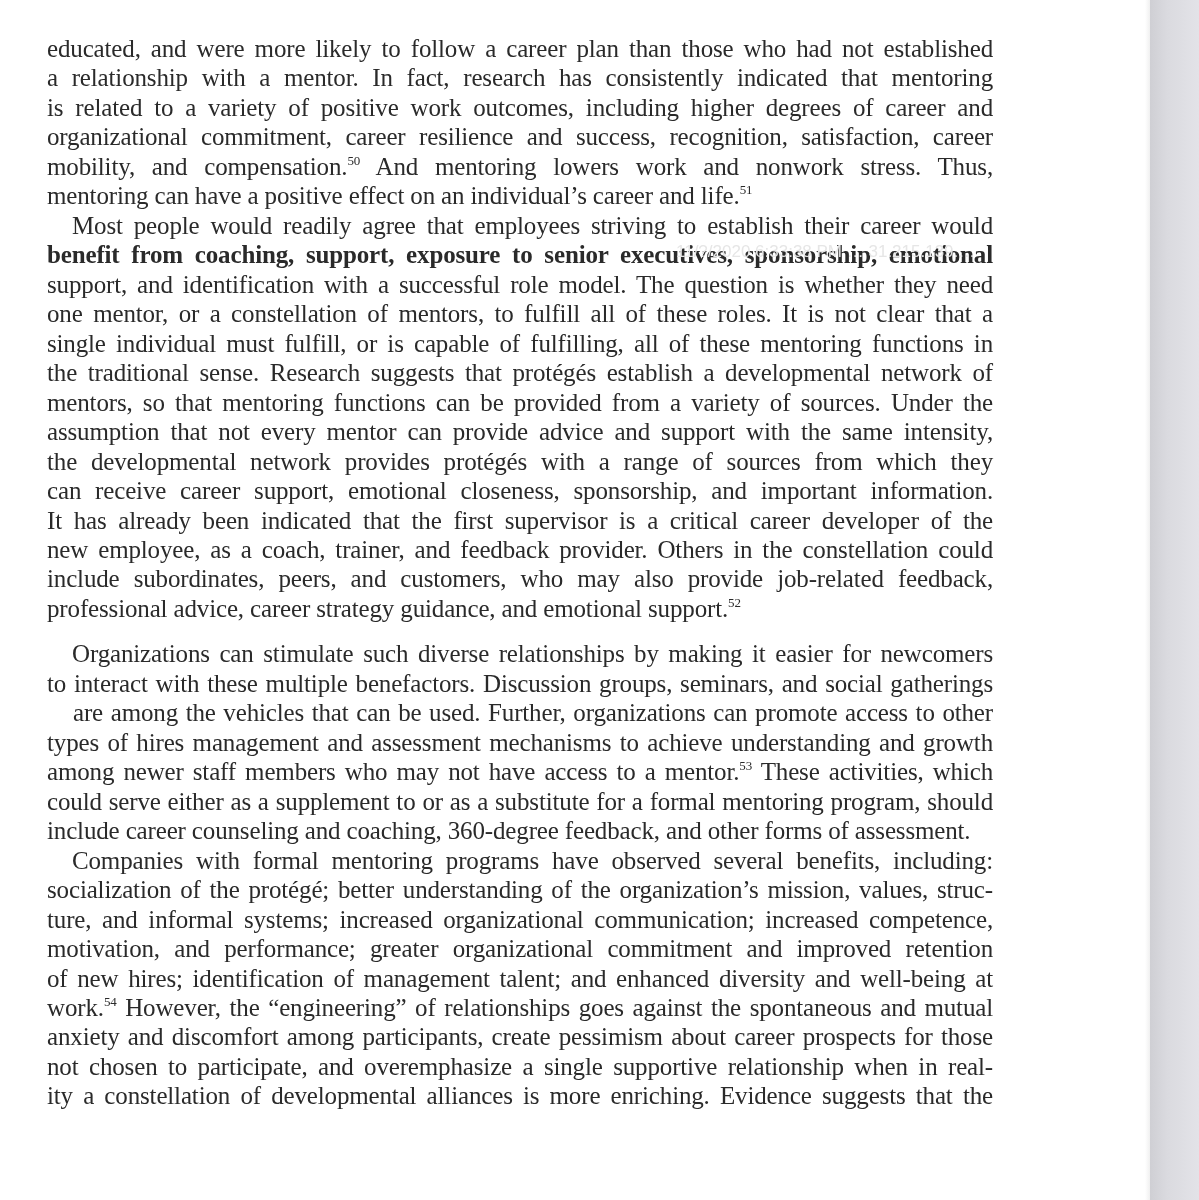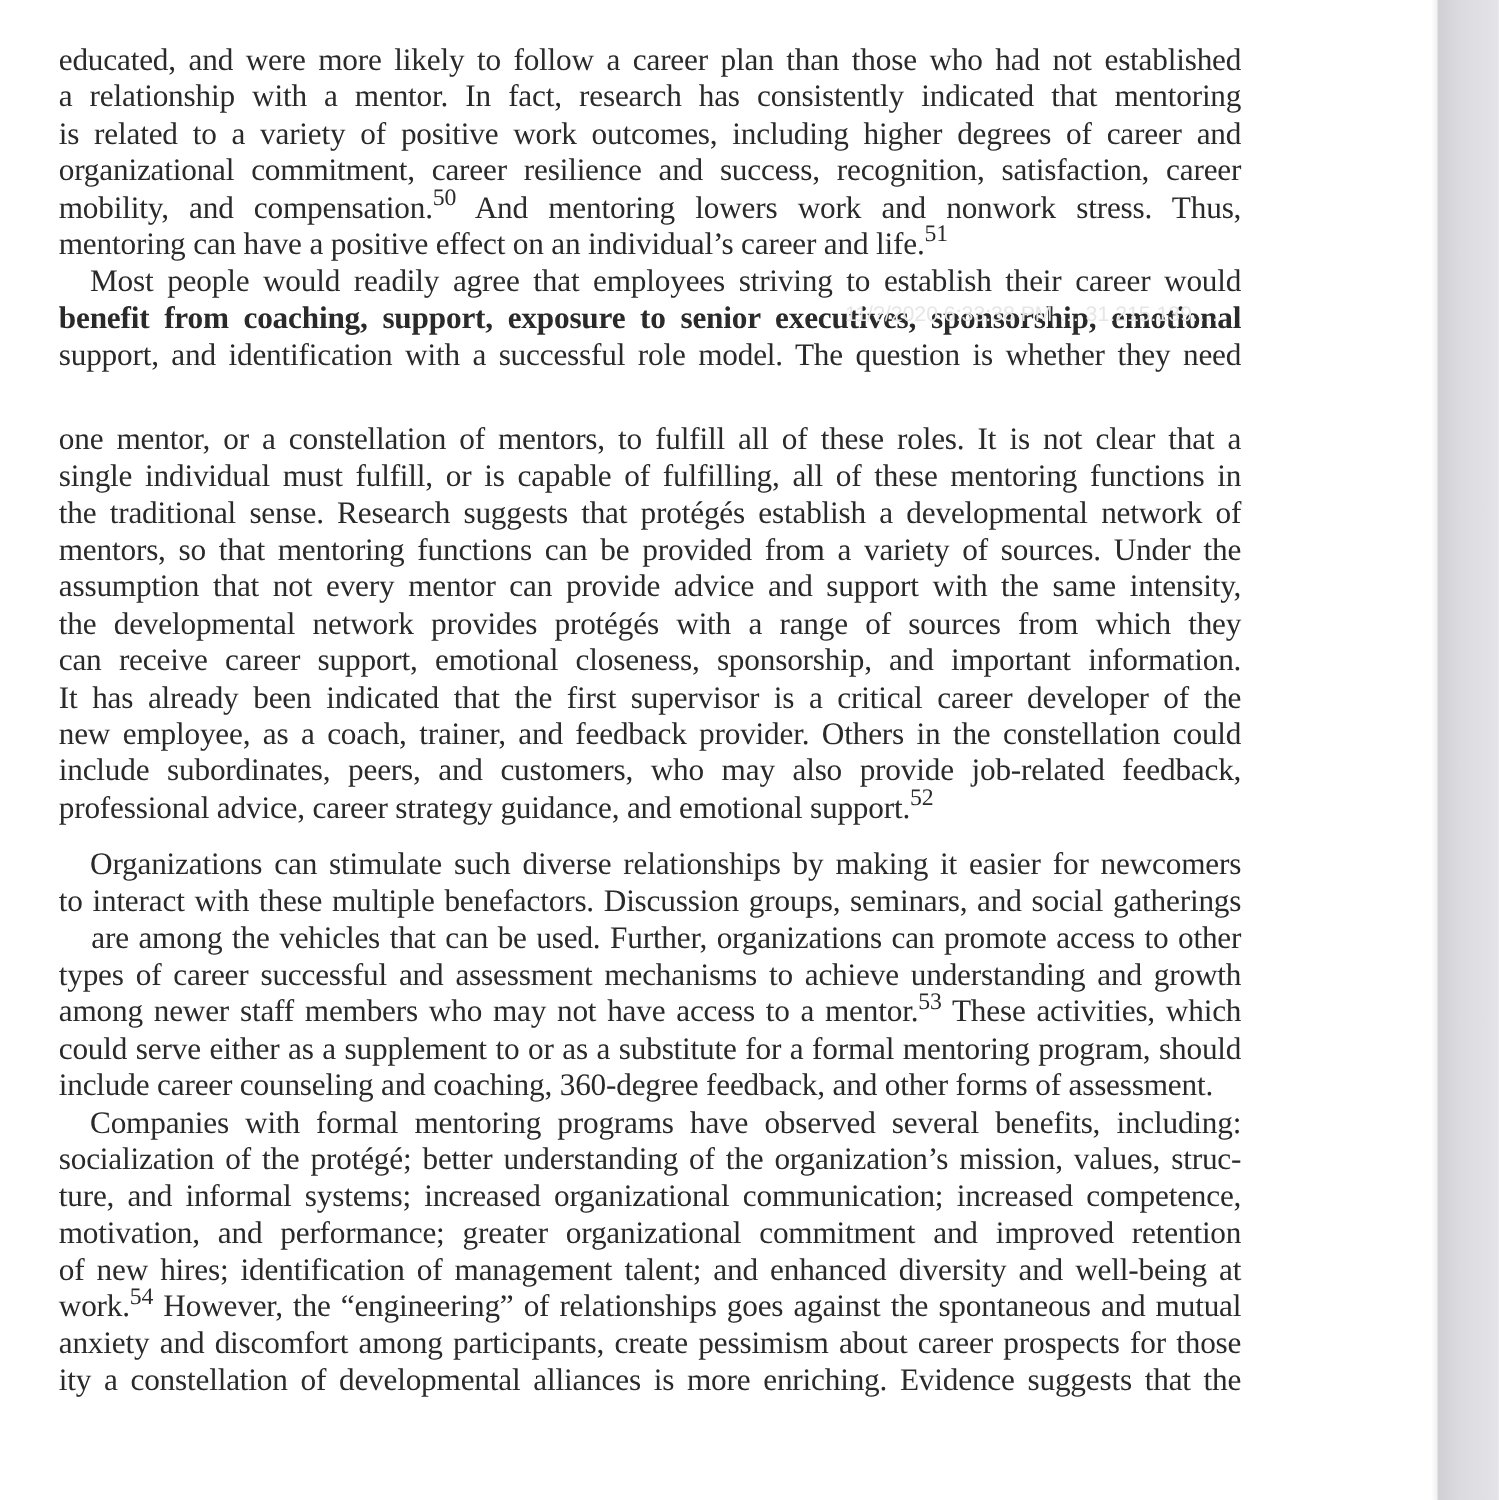--- a/index.html
+++ b/index.html
@@ -55,21 +55,21 @@
   }
   .line.last {
     text-align: right;
     text-align-last: left;
   }
   .line.indent {
     padding-left: 25px;
     box-sizing: border-box;
   }
   .line span.fn {
-    font-size: 19px;
+    font-size: 13px;
     vertical-align: 10px;
     line-height: 0;
   }
   .watermark {
     position: absolute;
     left: 676px;
     top: 242px;
     font-family: "Liberation Sans", "DejaVu Sans", sans-serif;
     font-size: 17px;
     color: #e6e6e6;
@@ -87,48 +87,49 @@
         <span class="line" style="word-spacing: 0px;"><span>a relationship with a mentor. In fact, research has consistently indicated that mentoring</span></span>
         <span class="line" style="word-spacing: 0px;"><span>is related to a variety of positive work outcomes, including higher degrees of career and</span></span>
         <span class="line" style="word-spacing: 0px;"><span>organizational commitment, career resilience and success, recognition, satisfaction, career</span></span>
         <span class="line" style="word-spacing: 0px;"><span>mobility, and compensation.</span><span class="fn">50</span><span> And mentoring lowers work and nonwork stress. Thus,</span></span>
         <span class="line last"><span>mentoring can have a positive effect on an individual’s career and life.</span><span class="fn">51</span><span></span></span>
       </div>
       <div>
         <span class="line indent" style="word-spacing: 0px;"><span>Most people would readily agree that employees striving to establish their career would</span></span>
         <span class="line" style="word-spacing: 0px; font-weight: bold;"><span>benefit from coaching, support, exposure to senior executives, sponsorship, emotional</span></span>
         <span class="line" style="word-spacing: 0px;"><span>support, and identification with a successful role model. The question is whether they need</span></span>
-        <span class="line" style="word-spacing: 0px; margin-top: 38px;"><span>one mentor, or a constellation of mentors, to fulfill all of these roles. It is not clear that a</span></span>
+        <span class="line" style="word-spacing: 0px;"><span>one mentor, or a constellation of mentors, to fulfill all of these roles. It is not clear that a</span></span>
         <span class="line" style="word-spacing: 0px;"><span>single individual must fulfill, or is capable of fulfilling, all of these mentoring functions in</span></span>
         <span class="line" style="word-spacing: 0px;"><span>the traditional sense. Research suggests that protégés establish a developmental network of</span></span>
         <span class="line" style="word-spacing: 0px;"><span>mentors, so that mentoring functions can be provided from a variety of sources. Under the</span></span>
         <span class="line" style="word-spacing: 0px;"><span>assumption that not every mentor can provide advice and support with the same intensity,</span></span>
         <span class="line" style="word-spacing: 0px;"><span>the developmental network provides protégés with a range of sources from which they</span></span>
         <span class="line" style="word-spacing: 0px;"><span>can receive career support, emotional closeness, sponsorship, and important information.</span></span>
         <span class="line" style="word-spacing: 0px;"><span>It has already been indicated that the first supervisor is a critical career developer of the</span></span>
         <span class="line" style="word-spacing: 0px;"><span>new employee, as a coach, trainer, and feedback provider. Others in the constellation could</span></span>
         <span class="line" style="word-spacing: 0px;"><span>include subordinates, peers, and customers, who may also provide job-related feedback,</span></span>
         <span class="line last"><span>professional advice, career strategy guidance, and emotional support.</span><span class="fn">52</span><span></span></span>
       </div>
       <div>
         <span class="line indent" style="word-spacing: 0px; margin-top: 16px;"><span>Organizations can stimulate such diverse relationships by making it easier for newcomers</span></span>
         <span class="line" style="word-spacing: 0px;"><span>to interact with these multiple benefactors. Discussion groups, seminars, and social gatherings</span></span>
         <span class="line" style="word-spacing: 0px; margin-left: 26px;"><span>are among the vehicles that can be used. Further, organizations can promote access to other</span></span>
-        <span class="line" style="word-spacing: 0px;"><span>types of career successful and assessment mechanisms to achieve understanding and growth</span></span>
+        <span class="line" style="word-spacing: 0px;"><span>types of hires management and assessment mechanisms to achieve understanding and growth</span></span>
         <span class="line" style="word-spacing: 0px;"><span>among newer staff members who may not have access to a mentor.</span><span class="fn">53</span><span> These activities, which</span></span>
         <span class="line" style="word-spacing: 0px;"><span>could serve either as a supplement to or as a substitute for a formal mentoring program, should</span></span>
         <span class="line last"><span>include career counseling and coaching, 360-degree feedback, and other forms of assessment.</span></span>
       </div>
       <div>
         <span class="line indent" style="word-spacing: 0px;"><span>Companies with formal mentoring programs have observed several benefits, including:</span></span>
         <span class="line" style="word-spacing: 0px;"><span>socialization of the protégé; better understanding of the organization’s mission, values, struc-</span></span>
         <span class="line" style="word-spacing: 0px;"><span>ture, and informal systems; increased organizational communication; increased competence,</span></span>
         <span class="line" style="word-spacing: 0px;"><span>motivation, and performance; greater organizational commitment and improved retention</span></span>
         <span class="line" style="word-spacing: 0px;"><span>of new hires; identification of management talent; and enhanced diversity and well-being at</span></span>
         <span class="line" style="word-spacing: 0px;"><span>work.</span><span class="fn">54</span><span> However, the “engineering” of relationships goes against the spontaneous and mutual</span></span>
         <span class="line" style="word-spacing: 0px;"><span>anxiety and discomfort among participants, create pessimism about career prospects for those</span></span>
+        <span class="line" style="word-spacing: 0px;"><span>not chosen to participate, and overemphasize a single supportive relationship when in real-</span></span>
         <span class="line" style="word-spacing: 0px;"><span>ity a constellation of developmental alliances is more enriching. Evidence suggests that the</span></span>
       </div>
     </div>
   <div class="watermark">11/?/2020 6:33:38 PM … 31.215.139.…</div>
 </div>
 <div class="edge-shadow"></div>
 <div class="edge-strip"></div>
 
 </body></html>

